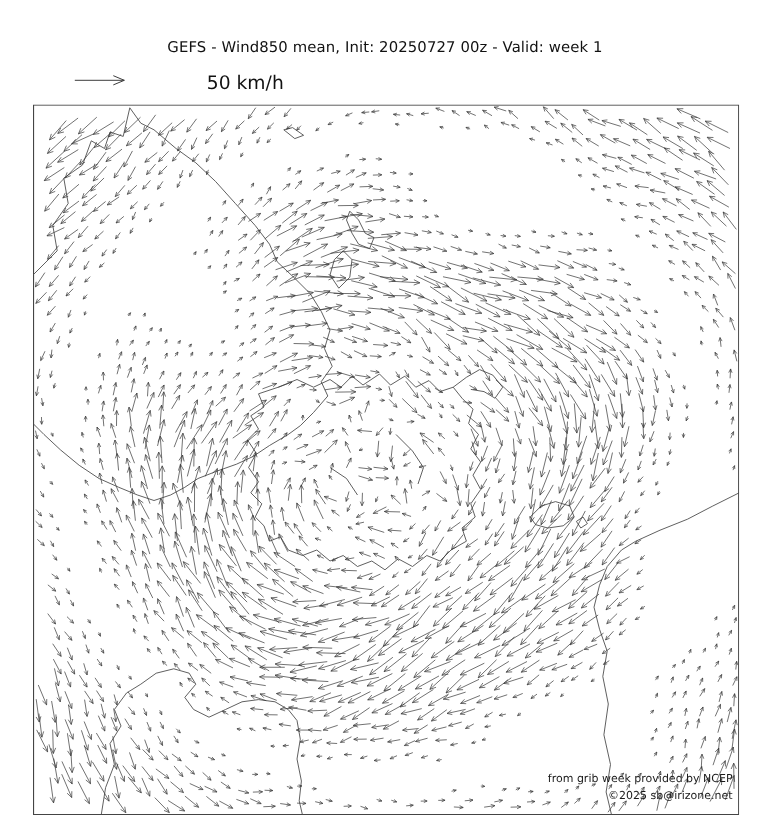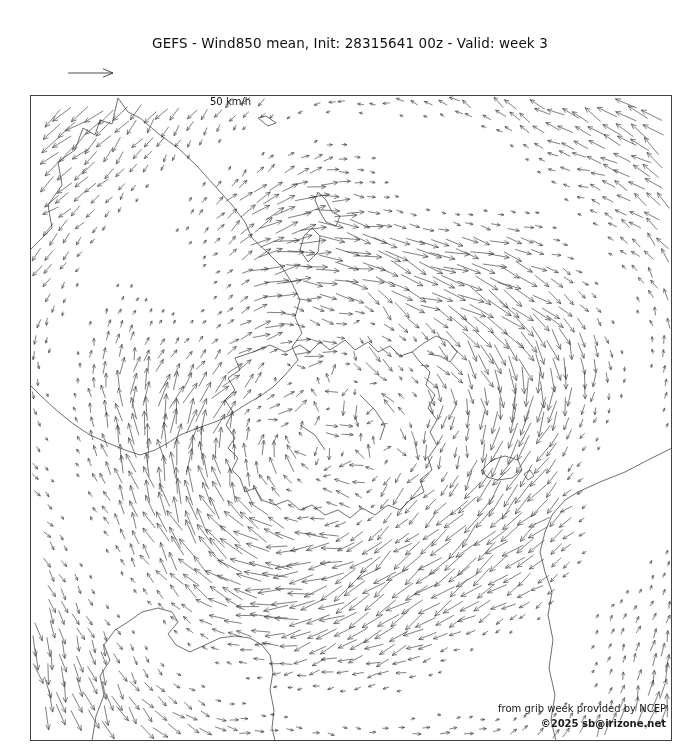--- a/index.html
+++ b/index.html
@@ -1,31 +1,31 @@
 <!DOCTYPE html>
 <html><head>
 <meta charset="utf-8">
 <style>
   html,body{margin:0;padding:0;background:#ffffff;}
   #page{position:relative;width:700px;height:748px;background:#ffffff;
         font-family:"DejaVu Sans","Liberation Sans",sans-serif;overflow:hidden;}
   .title{position:absolute;top:35px;left:0;width:100%;text-align:center;
          font-size:13.5px;color:#111;letter-spacing:0.1px;}
   .legend-arrow{position:absolute;left:64px;top:61px;width:64px;height:24px;}
-  .legend-label{position:absolute;left:210px;top:66px;font-size:10px;color:#111;margin-top:30px;}
+  .legend-label{position:absolute;left:188px;top:66px;font-size:17px;color:#111;}
   .map-wrap{position:absolute;left:30px;top:95px;width:642px;height:646px;}
   .credit{position:absolute;right:34px;font-size:10px;color:#1a1a1a;text-align:right;}
   .credit.l1{top:703px;}
-  .credit.l2{top:718px;font-weight:bold;}
+  .credit.l2{top:718px;}
 </style>
 </head>
 <body>
 <div id="page">
 
-  <div class="title">GEFS - Wind850 mean, Init: 28315641 00z - Valid: week 3</div>
+  <div class="title">GEFS - Wind850 mean, Init: 20250727 00z - Valid: week 1</div>
 
   <svg class="legend-arrow" viewBox="0 0 64 24" xmlns="http://www.w3.org/2000/svg">
       <path d="M4 12 L49 12 M39 7.8 L49 12 L39 16.2" fill="none" stroke="#3a3a3a" stroke-width="0.9"></path>
     </svg>
   <span class="legend-label">50 km/h</span>
 
   <div class="map-wrap">
     <svg width="642" height="646" viewBox="0 0 642 646" xmlns="http://www.w3.org/2000/svg">
       <rect x="0.5" y="0.5" width="641" height="645" fill="none" stroke="#444444"></rect>
       <g>

